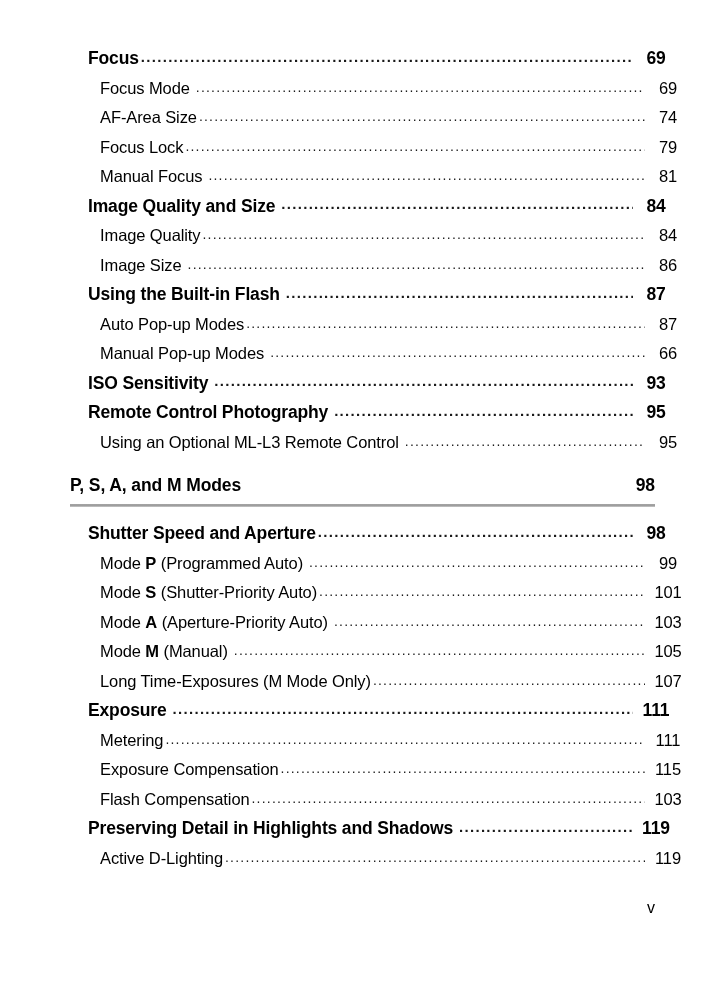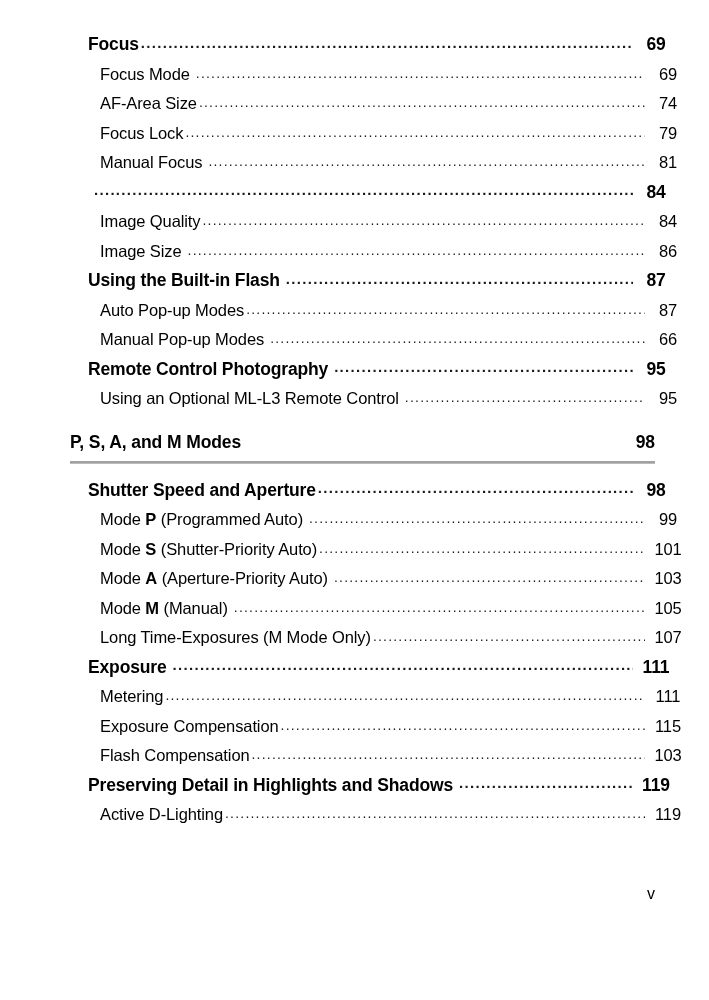--- a/index.html
+++ b/index.html
@@ -12,21 +12,21 @@
     height: 1000px;
     position: relative;
     font-family: "Liberation Sans", sans-serif;
     color: #000000;
     overflow: hidden;
   }
 
   #toc-page {
     position: absolute;
     left: 0;
-    top: 0;
+    top: 14px;
     width: 709px;
     height: 940px;
     box-sizing: border-box;
     text-decoration: underline;
   }
 
   .toc-body {
     position: absolute;
     left: 70px;
     top: 30px;
@@ -160,20 +160,21 @@
           <span class="title">Focus Lock</span>
           <span class="leader"></span>
           <span class="page">79</span>
         </div>
         <div class="entry lvl2 gap-before">
           <span class="title">Manual Focus</span>
           <span class="leader"></span>
           <span class="page">81</span>
         </div>
         <div class="entry lvl1 gap-before">
+          <span class="title">Image Quality and Size</span>
           <span class="leader"></span>
           <span class="page">84</span>
         </div>
         <div class="entry lvl2">
           <span class="title">Image Quality</span>
           <span class="leader"></span>
           <span class="page">84</span>
         </div>
         <div class="entry lvl2 gap-before">
           <span class="title">Image Size</span>
@@ -187,20 +188,25 @@
         </div>
         <div class="entry lvl2">
           <span class="title">Auto Pop-up Modes</span>
           <span class="leader"></span>
           <span class="page">87</span>
         </div>
         <div class="entry lvl2 gap-before">
           <span class="title">Manual Pop-up Modes</span>
           <span class="leader"></span>
           <span class="page">66</span>
+        </div>
+        <div class="entry lvl1 gap-before">
+          <span class="title">ISO Sensitivity</span>
+          <span class="leader"></span>
+          <span class="page">93</span>
         </div>
         <div class="entry lvl1 gap-before">
           <span class="title">Remote Control Photography</span>
           <span class="leader"></span>
           <span class="page">95</span>
         </div>
         <div class="entry lvl2 gap-before">
           <span class="title">Using an Optional ML-L3 Remote Control</span>
           <span class="leader"></span>
           <span class="page">95</span>

